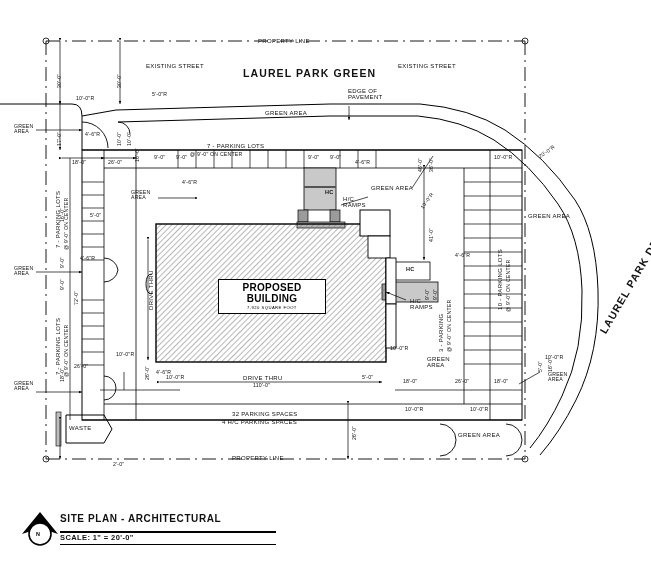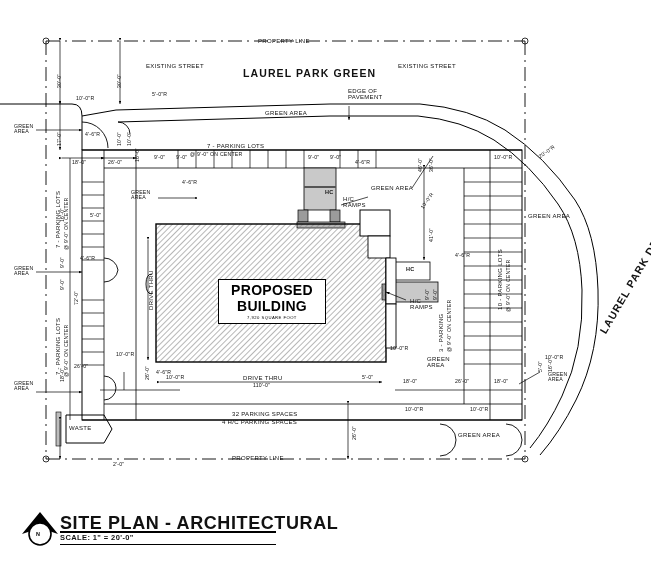--- a/index.html
+++ b/index.html
@@ -5,26 +5,26 @@
   html,body{margin:0;padding:0;background:#ffffff;}
   body{width:651px;height:588px;position:relative;overflow:hidden;
        font-family:"Liberation Sans", sans-serif;color:#000;}
   #plan{position:absolute;left:0;top:0;width:651px;height:588px;}
   .t{position:absolute;white-space:nowrap;font-family:"Liberation Sans",sans-serif;
      color:#111;line-height:1;}
   .xs{font-size:5.2px;letter-spacing:.2px;}
   .sm{font-size:6px;letter-spacing:.3px;}
   .md{font-size:7.5px;letter-spacing:.4px;font-weight:bold;}
   .lg{font-size:10.5px;font-weight:bold;letter-spacing:1.1px;}
-  .title{font-size:18px;font-weight:bold;letter-spacing:.6px;text-align:right;}
+  .title{font-size:10px;font-weight:bold;letter-spacing:.6px;text-align:right;}
   .scale{font-size:7.5px;font-weight:bold;letter-spacing:.4px;}
   .rot90{transform:rotate(-90deg);transform-origin:0 0;}
   .bldglabel{position:absolute;background:#fff;border:1.2px solid #000;
      padding:2px 5px 3px 5px;text-align:center;}
-  .bldgname{font-size:14px;font-weight:bold;letter-spacing:.3px;}
+  .bldgname{font-size:10px;font-weight:bold;letter-spacing:.3px;}
   .bldgsf{font-size:4.2px;letter-spacing:.45px;margin-top:1px;}
   .nlabel{position:absolute;font-size:5.5px;font-weight:bold;}
 </style>
 </head>
 <body>
 
 <svg id="plan" viewBox="0 0 651 588">
   <defs>
     <pattern id="hatch" width="4" height="4" patternTransform="rotate(45)" patternUnits="userSpaceOnUse">
       <line x1="0" y1="0" x2="0" y2="4" stroke="#7b7b7b" stroke-width="1.1"></line>

